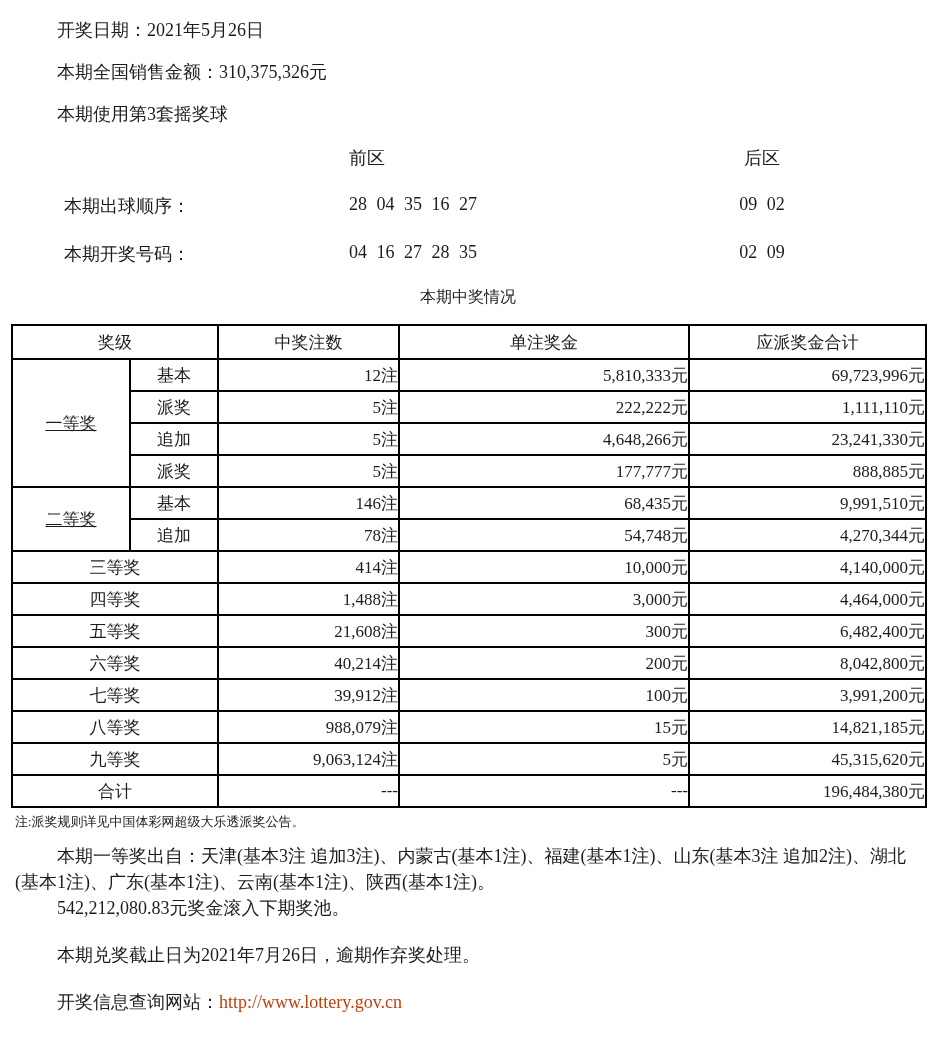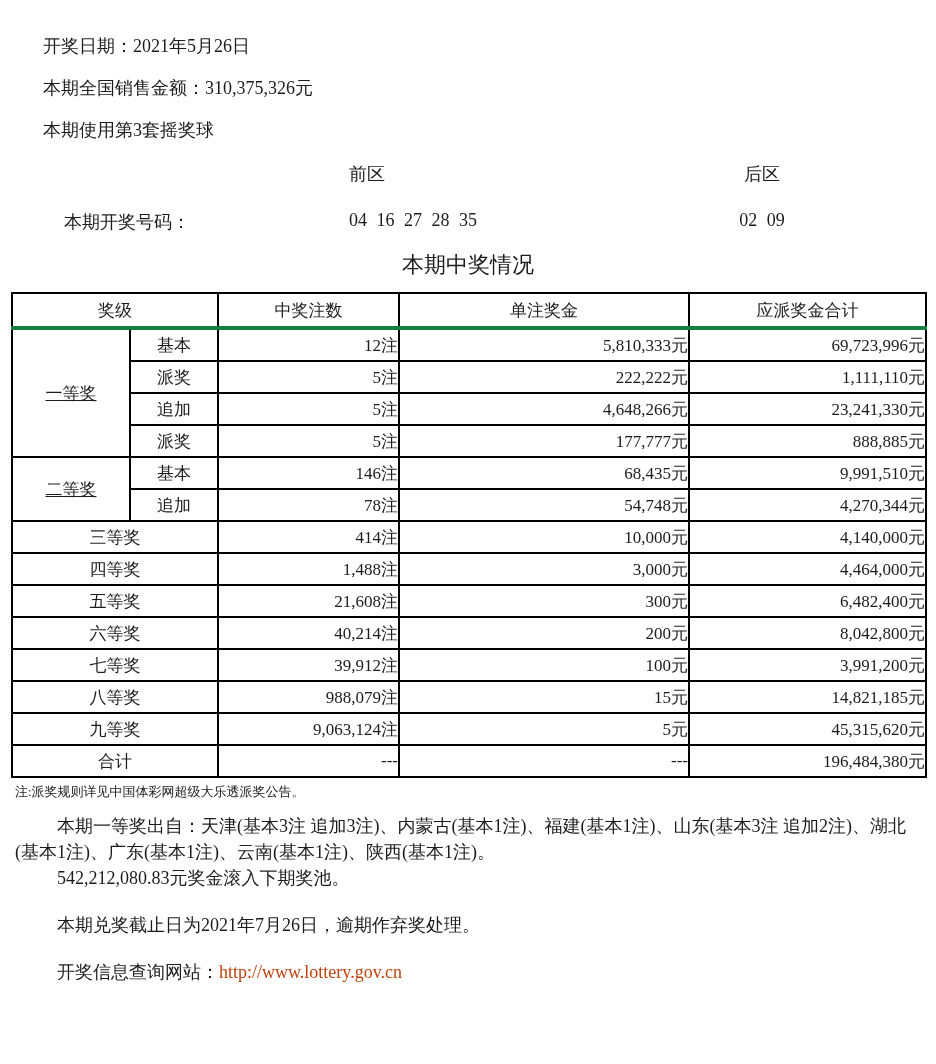--- a/index.html
+++ b/index.html
@@ -6,53 +6,53 @@
   body{
     width:936px;height:1064px;
     background:#ffffff;
     color:#1c1c1c;
     font-family:"Liberation Serif","DejaVu Serif",serif;
     overflow:hidden;
   }
   .doc{position:relative;width:936px;height:1064px;}
 
   
-  .top-info{padding-top:36px;margin-left:43px;}
+  .top-info{padding-top:20px;margin-left:57px;}
   .top-info p{margin:0 0 22px 0;font-size:18px;line-height:20px;}
 
   
   .zone-header{position:relative;height:20px;margin-top:20px;font-size:18px;}
   .zone-row{position:relative;height:20px;margin-top:28px;font-size:18px;}
   .z-label{position:absolute;left:64px;white-space:nowrap;}
   .z-front{position:absolute;left:349px;width:170px;word-spacing:5px;white-space:nowrap;}
   .z-back{position:absolute;left:712px;width:100px;text-align:center;word-spacing:5px;white-space:nowrap;}
 
   
-  .tbl-title{margin:25px 0 0 0;font-size:22px;font-weight:normal;text-align:center;line-height:20px;}
+  .tbl-title{margin:25px 0 0 0;font-size:16px;font-weight:normal;text-align:center;line-height:20px;}
 
   
   table.prize{
     margin:17px 0 0 11px;
     width:914px;
     border-collapse:collapse;
     table-layout:fixed;
     font-size:17px;
   }
   table.prize th, table.prize td{
     border:2px solid #000;
     padding:0;
     height:30px;
     overflow:hidden;
     white-space:nowrap;
   }
   table.prize thead th{
     height:32px;
     font-weight:normal;
     text-align:center;
-    border-bottom:4px solid #15803d;
+    border-bottom:1px solid #15803d;
   }
   td.group{text-align:center;text-decoration:underline;}
   td.sub{text-align:center;}
   td.label{text-align:center;}
   td.num{text-align:right;padding-right:10px;}
 
   
   .small-note{margin:6px 0 12px 15px;font-size:13px;line-height:16px;}
   .para{font-size:18px;line-height:26px;margin:0;}
   .para.origin{margin:13px 15px 0 15px;text-indent:42px;}
@@ -71,20 +71,25 @@
     <p>开奖日期：2021年5月26日</p>
     <p>本期全国销售金额：310,375,326元</p>
     <p>本期使用第3套摇奖球</p>
   </div>
 
   <div class="zone-header">
     <span class="z-front">前区</span>
     <span class="z-back">后区</span>
   </div>
 
+  <div class="zone-row">
+    <span class="z-label">本期出球顺序：</span>
+    <span class="z-front">28 04 35 16 27</span>
+    <span class="z-back">09 02</span>
+  </div>
 
   <div class="zone-row">
     <span class="z-label">本期开奖号码：</span>
     <span class="z-front">04 16 27 28 35</span>
     <span class="z-back">02 09</span>
   </div>
 
   <h3 class="tbl-title">本期中奖情况</h3>
 
   <table class="prize">

